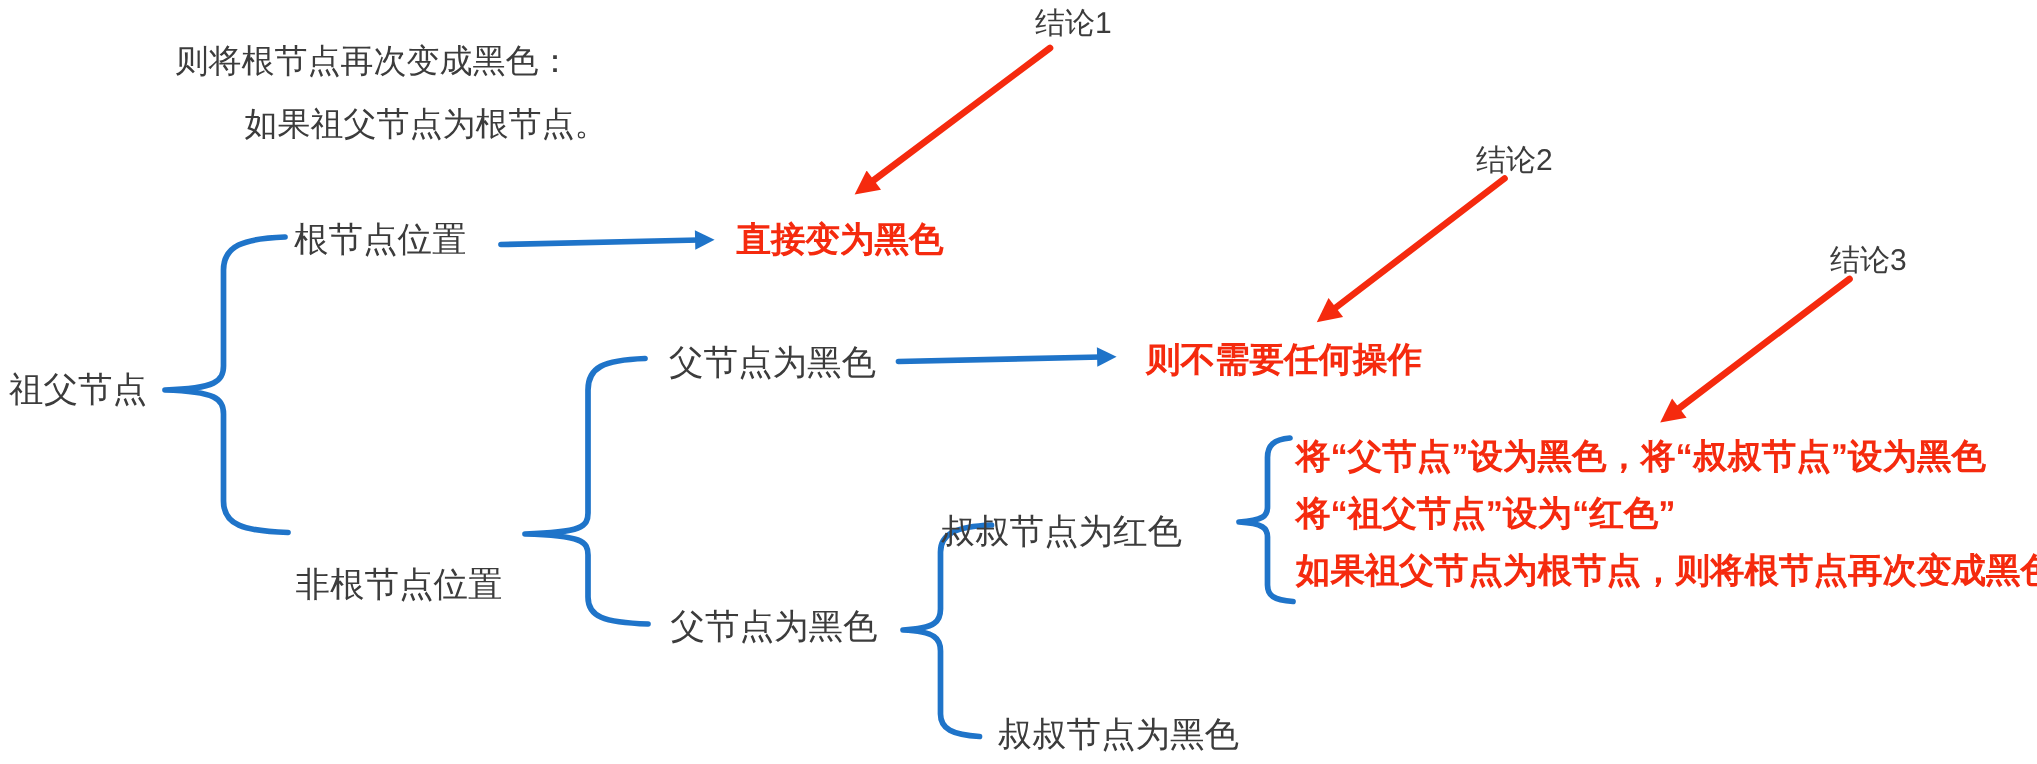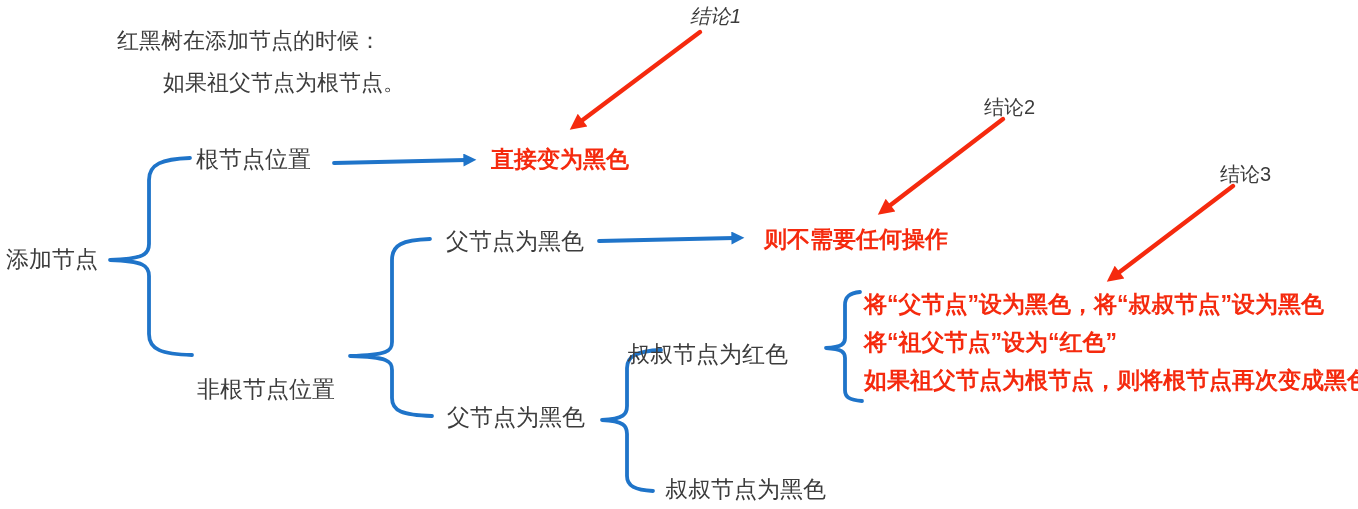--- a/index.html
+++ b/index.html
@@ -27,21 +27,21 @@
   .title-line1 { left: 117px; top: 28px; font-size: 22px; }
   .title-line2 { left: 163px; top: 70px; font-size: 22px; }
   .node-root        { left: 6px;   top: 246px; }
   .node-rootpos     { left: 196px; top: 146px; }
   .node-parentblack { left: 446px; top: 228px; }
   .node-nonrootpos  { left: 197px; top: 342px; margin-top: 34px; }
   .node-parentred   { left: 447px; top: 404px; }
   .node-unclered    { left: 627px; top: 341px; }
   .node-uncleblack  { left: 665px; top: 476px; }
   .concl-label { font-size: 20px; }
-  .label-c1 { left: 690px;  top: 4px; font-style: italic; }
+  .label-c1 { left: 690px;  top: 4px; }
   .label-c2 { left: 984px;  top: 95px; }
   .label-c3 { left: 1220px; top: 162px; }
   .red-bold {
     color: var(--red);
     font-weight: bold;
     font-size: 23px;
   }
   .concl-1 { left: 491px; top: 146px; }
   .concl-2 { left: 764px; top: 226px; }
   .concl-3 {
@@ -95,28 +95,28 @@
 
     <path class="stroke-blue" marker-end="url(#ah-blue)" d="M334,163 L466,160"></path>
 
     <path class="stroke-blue" marker-end="url(#ah-blue)" d="M599,241 L734,238"></path>
 
     <path class="stroke-red" marker-end="url(#ah-red)" d="M700,32 L580,122"></path>
     <path class="stroke-red" marker-end="url(#ah-red)" d="M1003,119 L888,207"></path>
     <path class="stroke-red" marker-end="url(#ah-red)" d="M1233,186 L1117,274"></path>
   </svg>
 
-  <div class="txt title-line1">红黑树在添加节点的时候：</div>
+  <div class="txt title-line1">则将根节点再次变成黑色：</div>
   <div class="txt title-line2">如果祖父节点为根节点。</div>
 
   <div class="txt concl-label label-c1">结论1</div>
   <div class="txt concl-label label-c2">结论2</div>
   <div class="txt concl-label label-c3">结论3</div>
 
-  <div class="txt node-root">添加节点</div>
+  <div class="txt node-root">祖父节点</div>
   <div class="txt node-rootpos">根节点位置</div>
   <div class="txt node-parentblack">父节点为黑色</div>
   <div class="txt node-nonrootpos">非根节点位置</div>
   <div class="txt node-parentred">父节点为黑色</div>
   <div class="txt node-unclered">叔叔节点为红色</div>
   <div class="txt node-uncleblack">叔叔节点为黑色</div>
 
   <div class="txt red-bold concl-1">直接变为黑色</div>
   <div class="txt red-bold concl-2">则不需要任何操作</div>
   <div class="txt red-bold concl-3">

